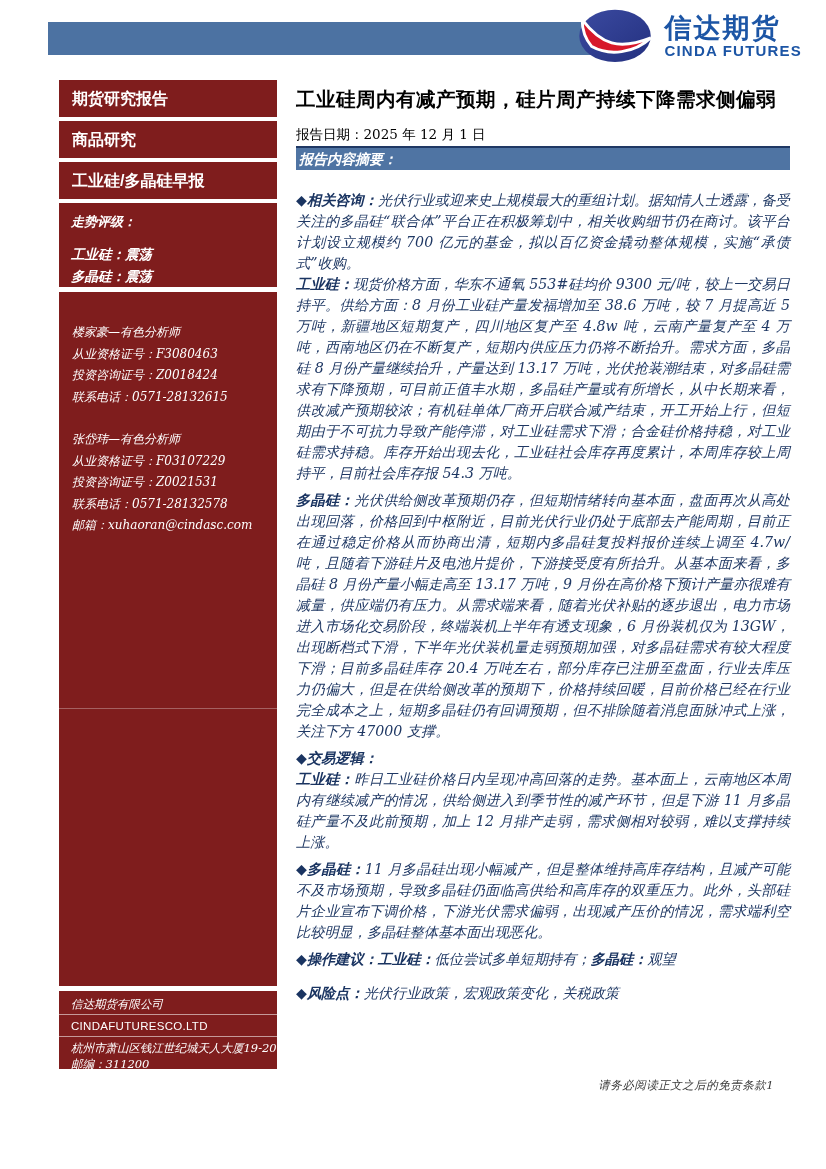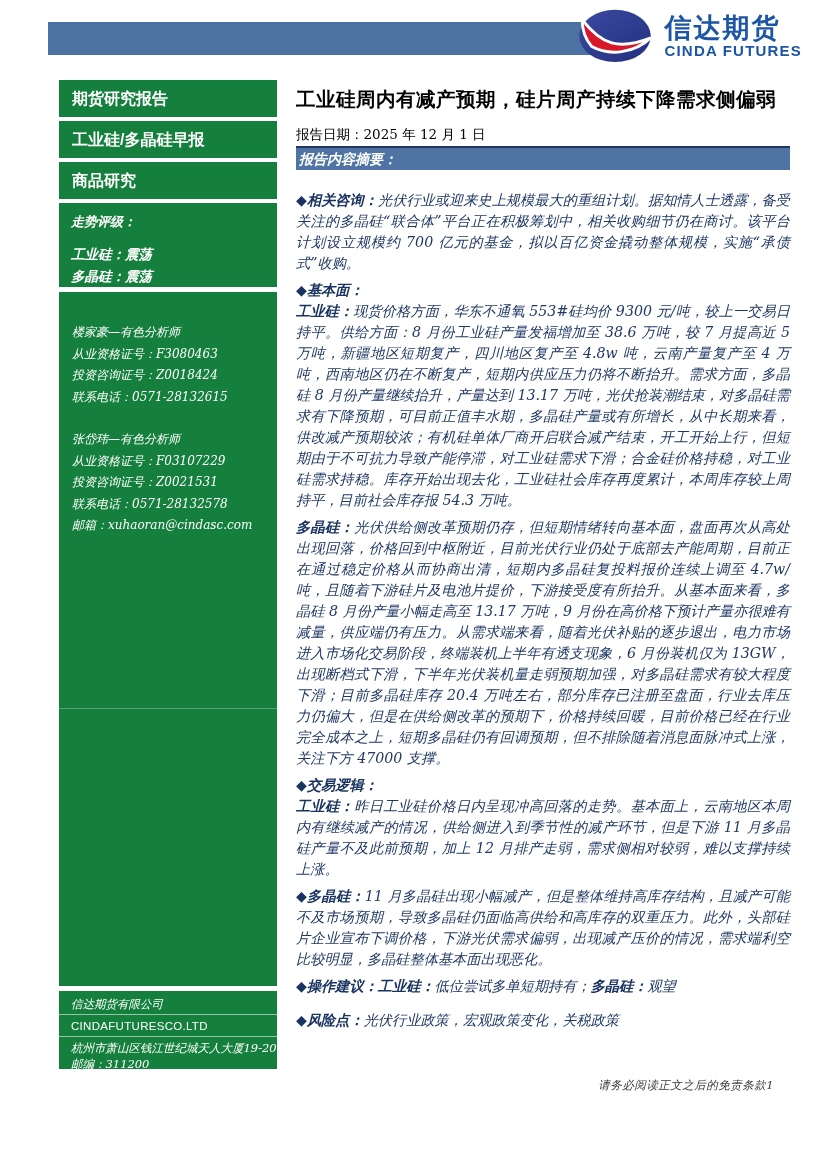--- a/index.html
+++ b/index.html
@@ -11,21 +11,21 @@
   
   .topbar { position:absolute; left:48px; top:22px; width:545px; height:33px; background:#4c72a2; }
   .logo { position:absolute; right:24px; top:6px; display:flex; align-items:center; gap:10px; }
   .logo-icon { width:78px; height:58px; flex:0 0 auto; }
   .logo-cn { font-family:"Liberation Sans","DejaVu Sans",sans-serif; font-weight:bold;
              font-size:27px; color:#1c55a5; letter-spacing:2px; line-height:30px; }
   .logo-en { font-family:"Liberation Sans","DejaVu Sans",sans-serif; font-weight:bold;
              font-size:15px; color:#1c55a5; letter-spacing:1.2px; line-height:15px; }
   
   .sidebar { position:absolute; left:59px; top:80px; width:218px; }
-  .sb-box { background:#15803d; color:#ffffff; }
+  .sb-box { background:#7f1d1d; color:#ffffff; }
   .sb-tab { height:37px; line-height:37px; margin-bottom:4px; padding-left:13px;
             font-family:"Liberation Sans","DejaVu Sans",sans-serif; font-weight:bold; font-size:16px; }
   .sb-rating { height:84px; margin-bottom:5px; padding:10px 12px; }
   .rating-title { font-family:"DejaVu Serif",serif; font-style:italic; font-weight:bold; font-size:13px; margin-bottom:12px; }
   .rating-item { font-family:"DejaVu Serif",serif; font-style:italic; font-weight:bold; font-size:13.5px; line-height:22px; }
   .sb-analysts { height:694px; margin-bottom:5px; padding:30px 13px 0; position:relative;
                  font-style:italic; font-size:12px; line-height:21.5px; }
   .analyst-block + .analyst-block { margin-top:21px; }
   .sb-faint-divider { position:absolute; left:0; right:0; top:416px; height:1px; background:rgba(255,255,255,.30); }
   .sb-company { height:78px; padding:5px 12px; }
@@ -73,22 +73,22 @@
     </svg>
     <div class="logo-text">
       <div class="logo-cn">信达期货</div>
       <div class="logo-en">CINDA FUTURES</div>
     </div>
   </div>
 
   <aside class="sidebar">
     <div id="sb-tabs">
         <div class="sb-box sb-tab">期货研究报告</div>
+        <div class="sb-box sb-tab">商品研究</div>
         <div class="sb-box sb-tab">工业硅/多晶硅早报</div>
-        <div class="sb-box sb-tab">商品研究</div>
       </div>
 
     <div class="sb-box sb-rating">
       <div class="rating-title">走势评级：</div>
       <div id="rating-items">
           <div class="rating-item"><span>工业硅：</span><span>震荡</span></div>
           <div class="rating-item"><span>多晶硅：</span><span>震荡</span></div>
         </div>
     </div>
 
@@ -123,21 +123,20 @@
 
   <div class="daterow">
     <span>报告日期：</span>
     <span>2025 年 12 月 1 日</span>
   </div>
 
   <div class="summary-bar">报告内容摘要：</div>
 
   <div class="report-body" id="report-body">
       <p><b>◆相关咨询：</b><span>光伏行业或迎来史上规模最大的重组计划。据知情人士透露，备受关注的多晶硅“联合体”平台正在积极筹划中，相关收购细节仍在商讨。该平台计划设立规模约 700 亿元的基金，拟以百亿资金撬动整体规模，实施“承债式”收购。</span></p>
-      <p class="sp1"><b>◆基本面：</b></p>
       <p><b>工业硅：</b><span>现货价格方面，华东不通氧 553#硅均价 9300 元/吨，较上一交易日持平。供给方面：8 月份工业硅产量发福增加至 38.6 万吨，较 7 月提高近 5 万吨，新疆地区短期复产，四川地区复产至 4.8w 吨，云南产量复产至 4 万吨，西南地区仍在不断复产，短期内供应压力仍将不断抬升。需求方面，多晶硅 8 月份产量继续抬升，产量达到 13.17 万吨，光伏抢装潮结束，对多晶硅需求有下降预期，可目前正值丰水期，多晶硅产量或有所增长，从中长期来看，供改减产预期较浓；有机硅单体厂商开启联合减产结束，开工开始上行，但短期由于不可抗力导致产能停滞，对工业硅需求下滑；合金硅价格持稳，对工业硅需求持稳。库存开始出现去化，工业硅社会库存再度累计，本周库存较上周持平，目前社会库存报 54.3 万吨。</span></p>
       <p class="sp1"><b>多晶硅：</b><span>光伏供给侧改革预期仍存，但短期情绪转向基本面，盘面再次从高处出现回落，价格回到中枢附近，目前光伏行业仍处于底部去产能周期，目前正在通过稳定价格从而协商出清，短期内多晶硅复投料报价连续上调至 4.7w/吨，且随着下游硅片及电池片提价，下游接受度有所抬升。从基本面来看，多晶硅 8 月份产量小幅走高至 13.17 万吨，9 月份在高价格下预计产量亦很难有减量，供应端仍有压力。从需求端来看，随着光伏补贴的逐步退出，电力市场进入市场化交易阶段，终端装机上半年有透支现象，6 月份装机仅为 13GW，出现断档式下滑，下半年光伏装机量走弱预期加强，对多晶硅需求有较大程度下滑；目前多晶硅库存 20.4 万吨左右，部分库存已注册至盘面，行业去库压力仍偏大，但是在供给侧改革的预期下，价格持续回暖，目前价格已经在行业完全成本之上，短期多晶硅仍有回调预期，但不排除随着消息面脉冲式上涨，关注下方 47000 支撑。</span></p>
       <p class="sp1"><b>◆交易逻辑：</b></p>
       <p><b>工业硅：</b><span>昨日工业硅价格日内呈现冲高回落的走势。基本面上，云南地区本周内有继续减产的情况，供给侧进入到季节性的减产环节，但是下游 11 月多晶硅产量不及此前预期，加上 12 月排产走弱，需求侧相对较弱，难以支撑持续上涨。</span></p>
       <p class="sp1"><b>◆多晶硅：</b><span>11 月多晶硅出现小幅减产，但是整体维持高库存结构，且减产可能不及市场预期，导致多晶硅仍面临高供给和高库存的双重压力。此外，头部硅片企业宣布下调价格，下游光伏需求偏弱，出现减产压价的情况，需求端利空比较明显，多晶硅整体基本面出现恶化。</span></p>
       <p class="sp1"><b>◆操作建议：</b><b>工业硅：</b><span>低位尝试多单短期持有；</span><b>多晶硅：</b><span>观望</span></p>
       <p class="sp2"><b>◆风险点：</b><span>光伏行业政策，宏观政策变化，关税政策</span></p>
     </div>
 
   <div class="footer">

